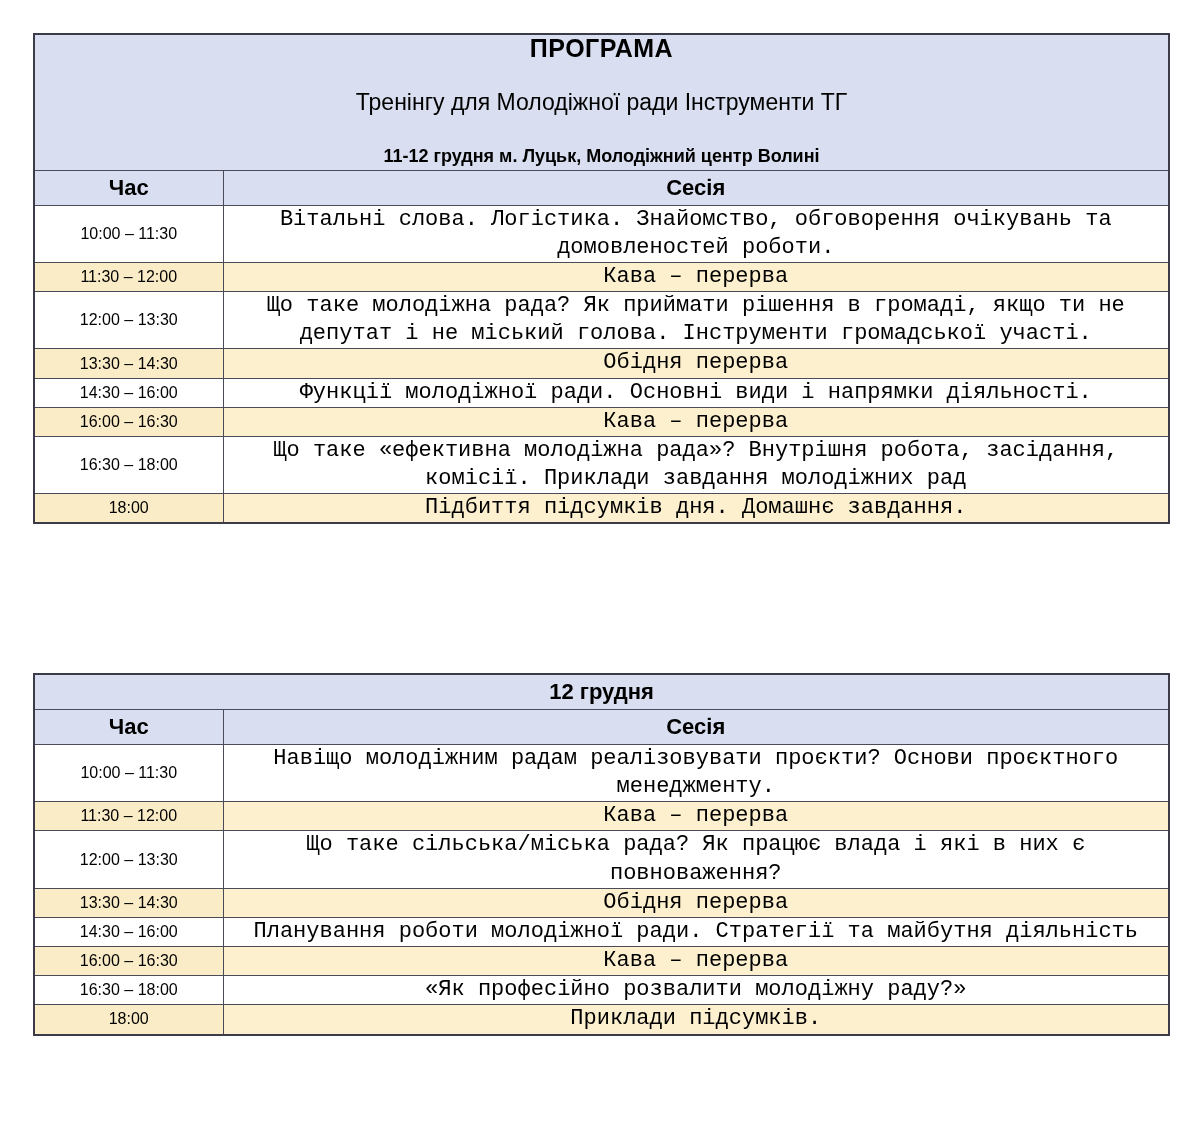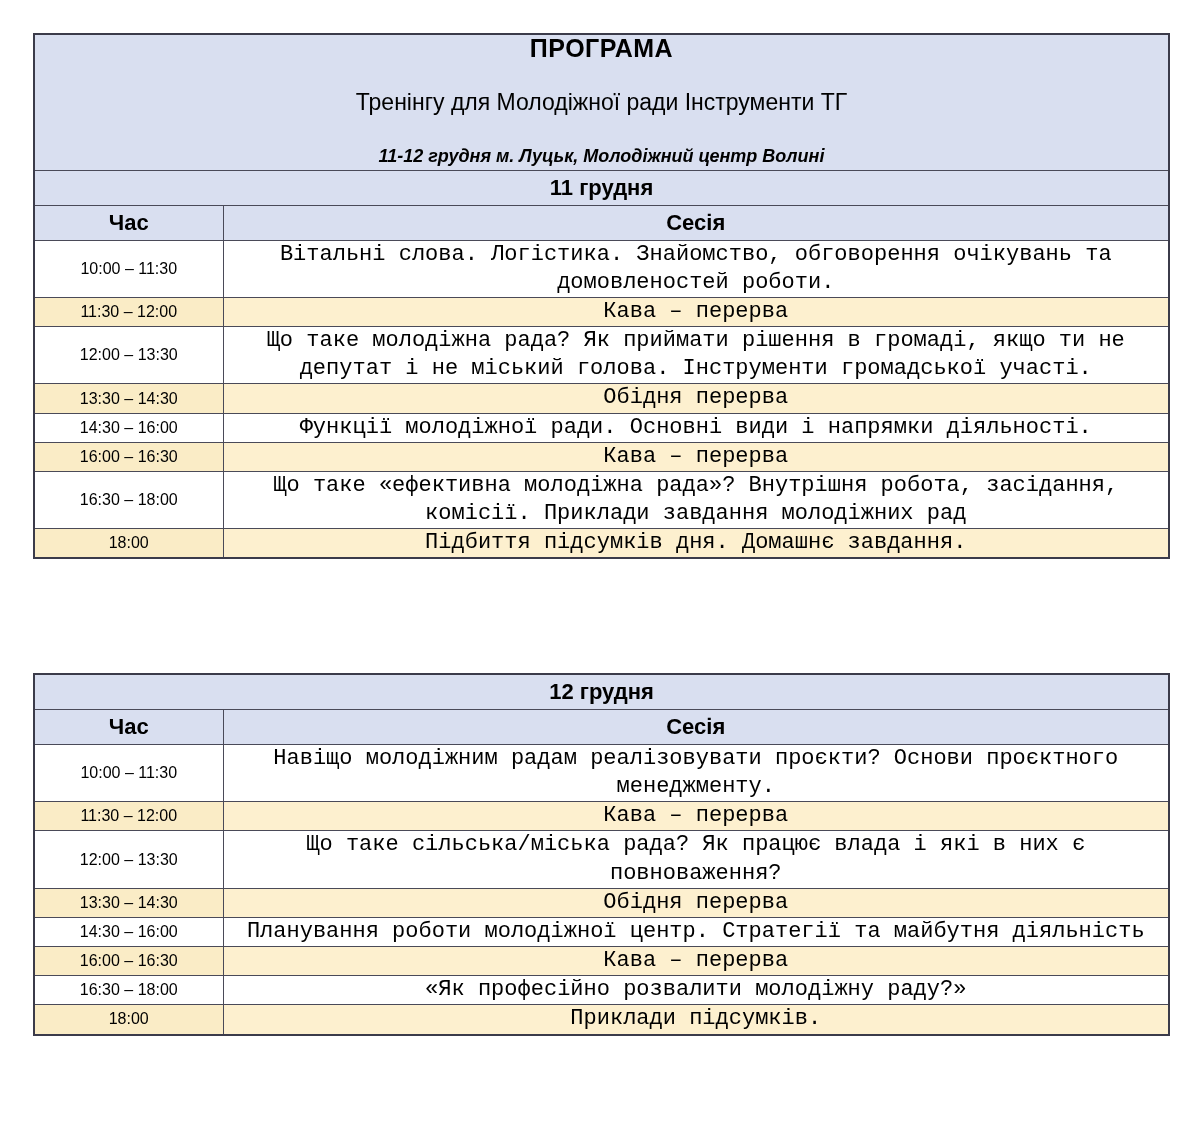--- a/index.html
+++ b/index.html
@@ -57,21 +57,20 @@
     padding-bottom: 26px;
   }
   .masthead .prog-sub {
     font-size: 23px;
     font-weight: normal;
     line-height: 1.2;
     padding-bottom: 30px;
   }
   .masthead .prog-place {
     font-size: 18px;
-    font-style: italic;
     font-weight: bold;
     line-height: 1.2;
     padding-bottom: 2px;
     text-align: center;
   }
 
   
   .day-banner {
     background: #d9dff0;
     text-align: center;
@@ -127,23 +126,20 @@
     </colgroup>
     <tbody>
       <tr>
         <td class="masthead" colspan="2">
           <div class="prog-title">ПРОГРАМА</div>
           <div class="prog-sub">Тренінгу для Молодіжної ради Інструменти ТГ</div>
           <div class="prog-place">11-12 грудня м. Луцьк, Молодіжний центр Волині</div>
         </td>
       </tr>
       <tr>
-        <td class="day-banner" colspan="2">11 грудня</td>
-      </tr>
-      <tr>
         <td class="colhead">Час</td>
         <td class="colhead">Сесія</td>
       </tr>
       <tr>
         <td class="cell-time">10:00 – 11:30</td>
         <td class="cell-session">Вітальні слова. Логістика. Знайомство, обговорення очікувань та домовленостей роботи.</td>
       </tr>
       <tr class="break">
         <td class="cell-time">11:30 – 12:00</td>
         <td class="cell-session">Кава – перерва</td>
@@ -199,21 +195,21 @@
       <tr>
         <td class="cell-time">12:00 – 13:30</td>
         <td class="cell-session">Що таке сільська/міська рада? Як працює влада і які в них є повноваження?</td>
       </tr>
       <tr class="break">
         <td class="cell-time">13:30 – 14:30</td>
         <td class="cell-session">Обідня перерва</td>
       </tr>
       <tr>
         <td class="cell-time">14:30 – 16:00</td>
-        <td class="cell-session">Планування роботи молодіжної центр. Стратегії та майбутня діяльність</td>
+        <td class="cell-session">Планування роботи молодіжної ради. Стратегії та майбутня діяльність</td>
       </tr>
       <tr class="break">
         <td class="cell-time">16:00 – 16:30</td>
         <td class="cell-session">Кава – перерва</td>
       </tr>
       <tr>
         <td class="cell-time">16:30 – 18:00</td>
         <td class="cell-session">«Як професійно розвалити молодіжну раду?»</td>
       </tr>
       <tr class="break">

